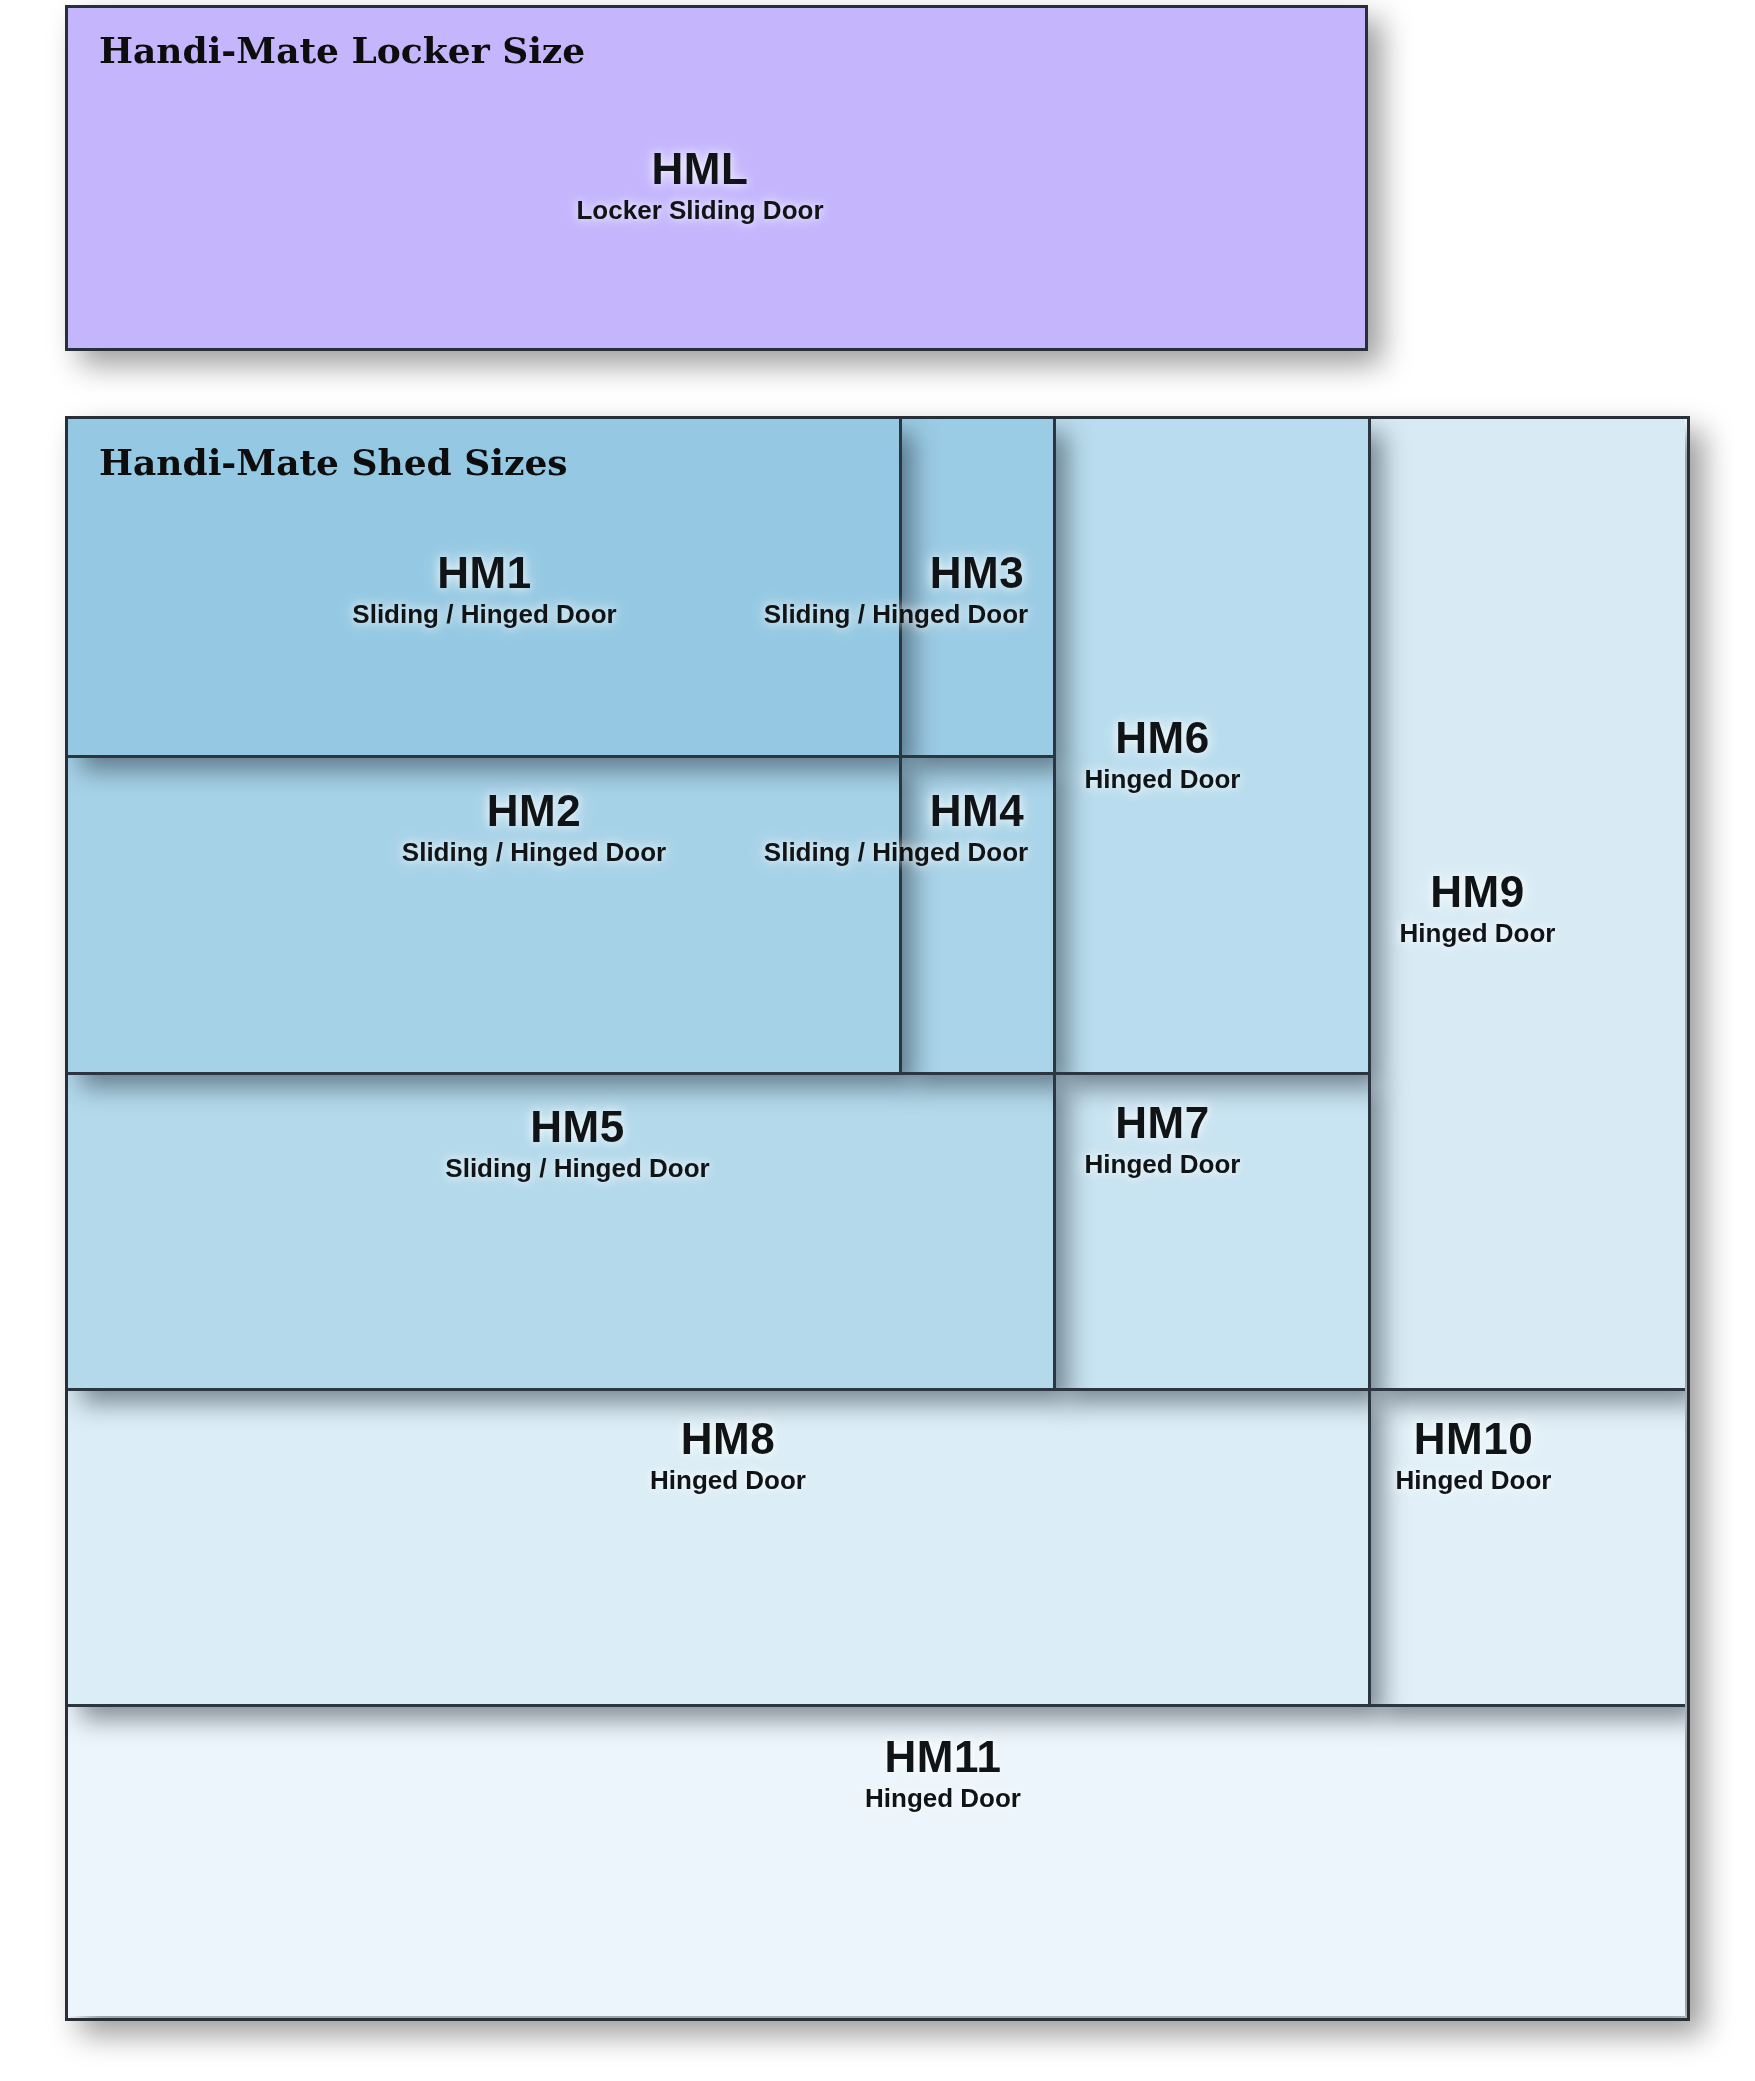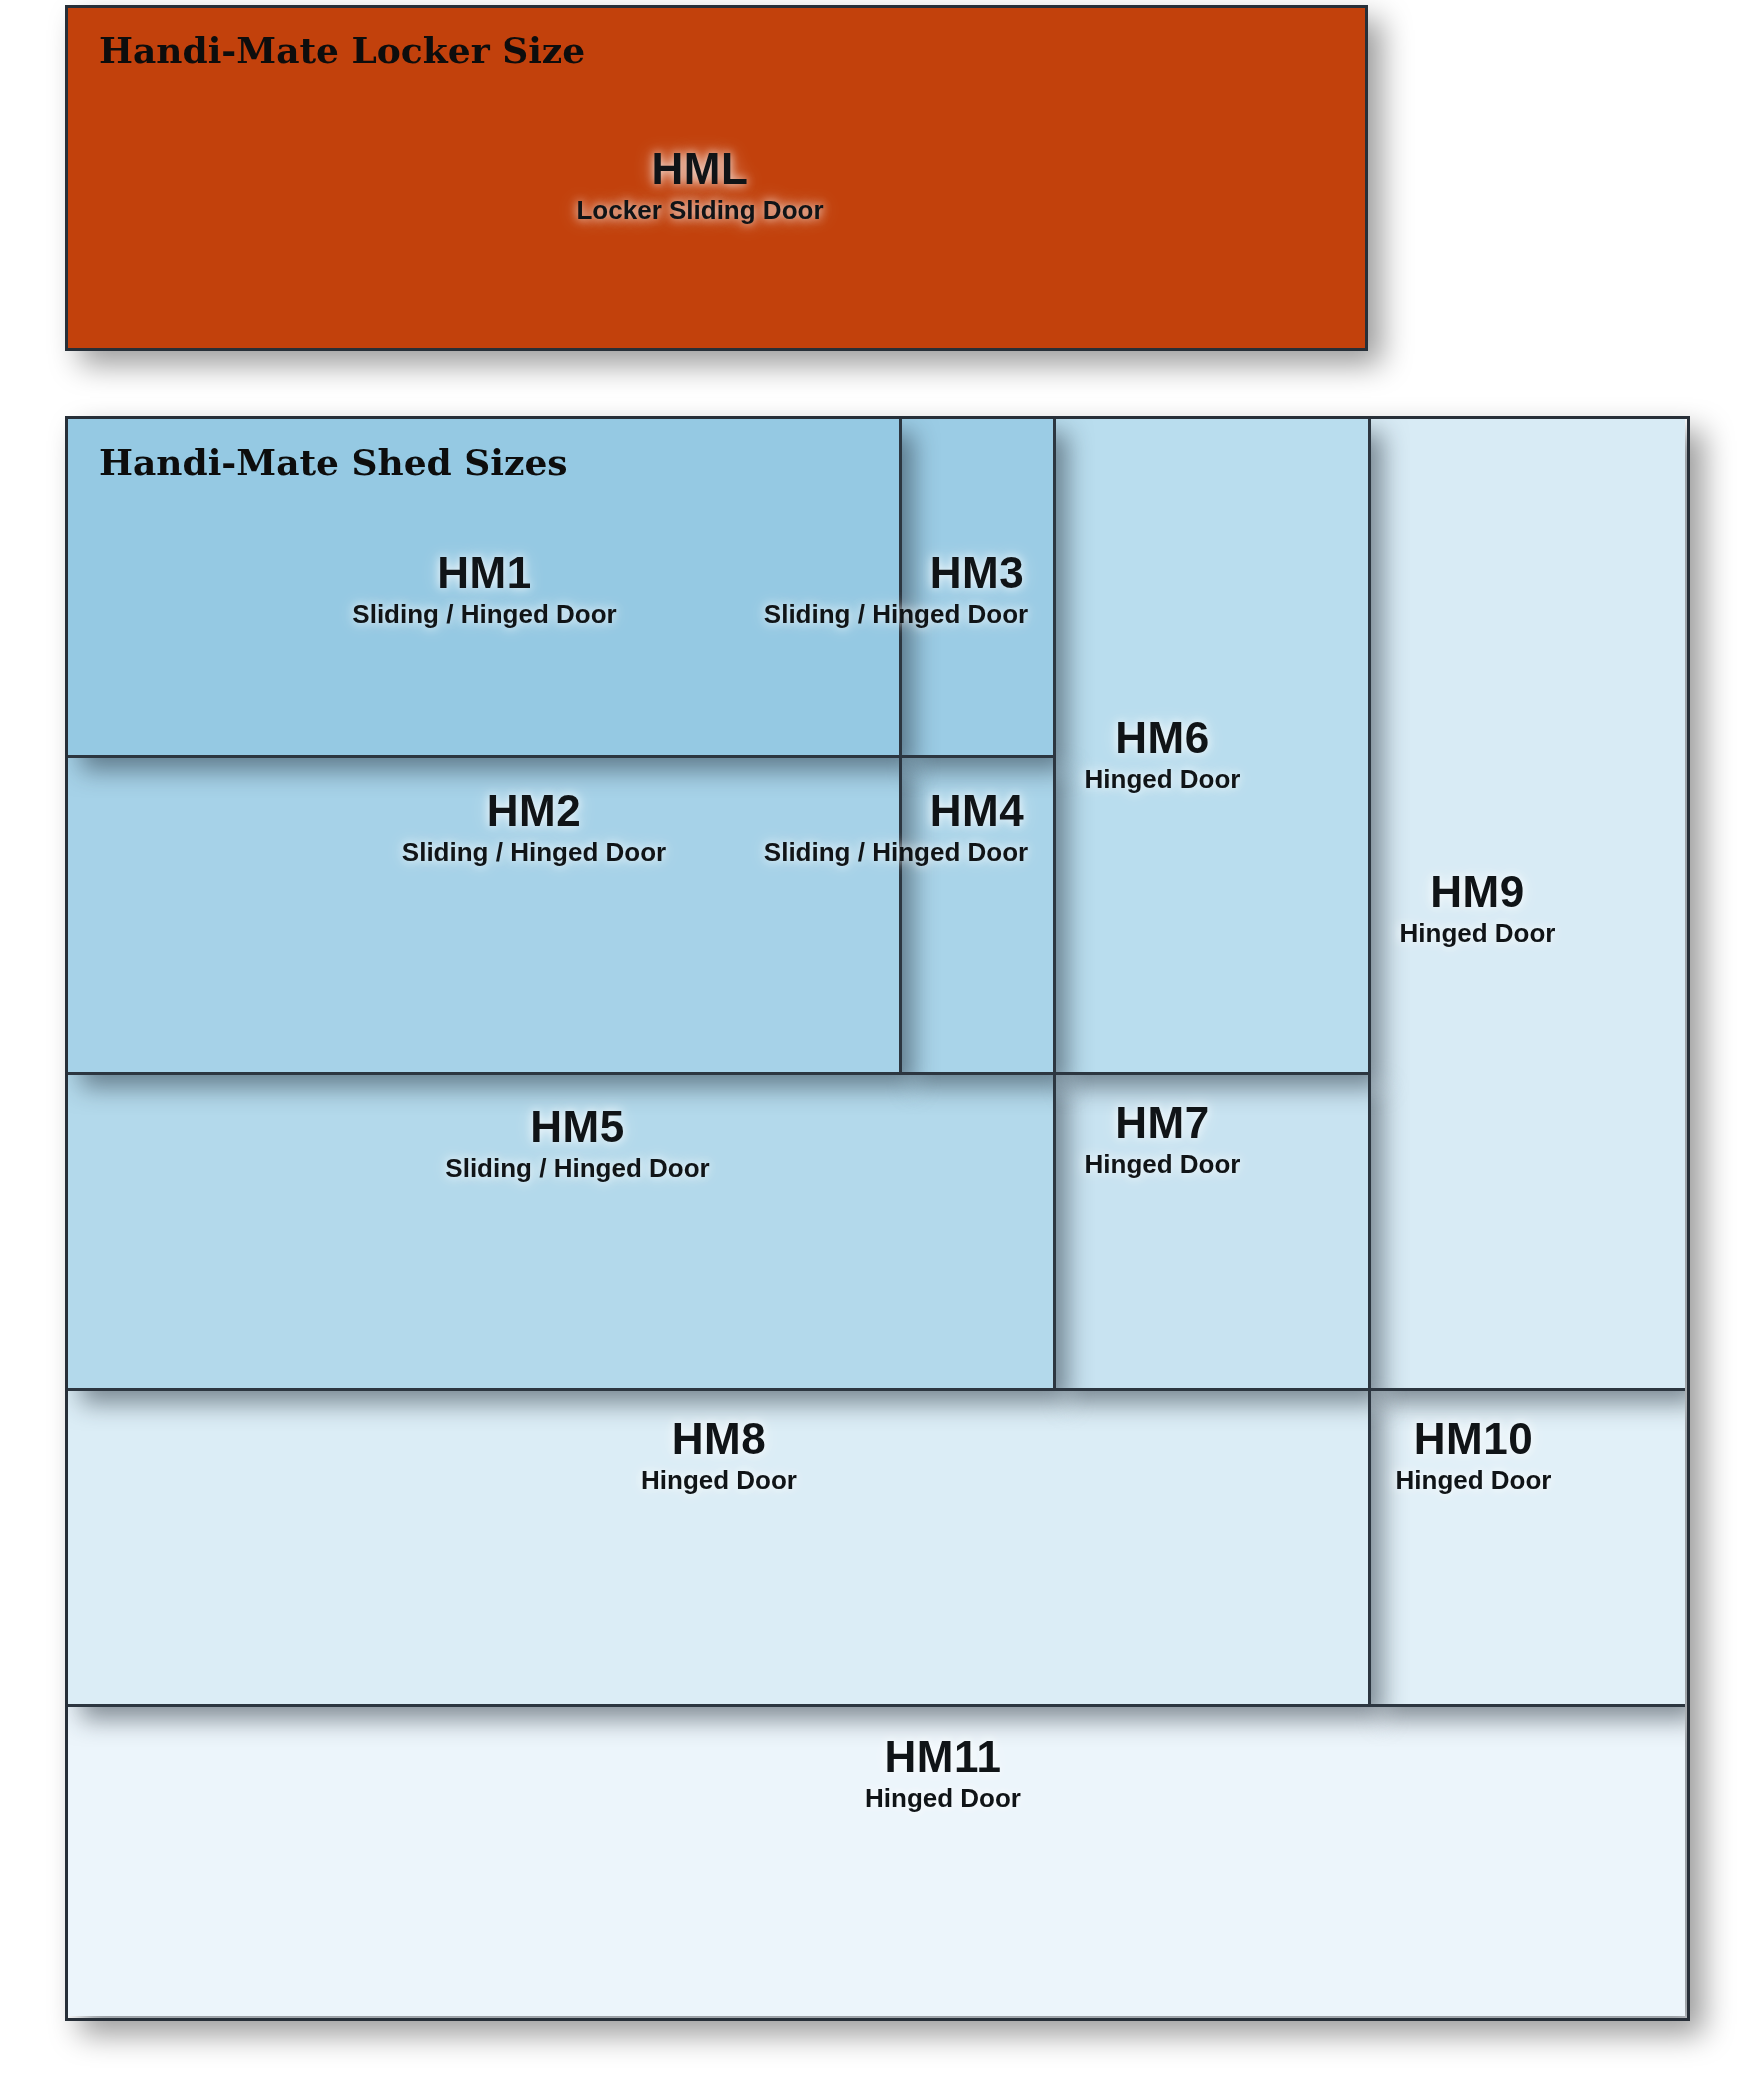--- a/index.html
+++ b/index.html
@@ -56,30 +56,30 @@
   
   .l-hml  { left:0;      top:135px;  width:1264px; }
   .l-hm1  { left:0;      top:128px;  width:833px;  }
   .l-hm3  { left:755px;  top:128px;  width:308px;  }
   .l-hm2  { left:0;      top:366px;  width:932px;  }
   .l-hm4  { left:755px;  top:366px;  width:308px;  }
   .l-hm6  { left:937px;  top:293px;  width:315px;  }
   .l-hm9  { left:1252px; top:447px;  width:315px;  }
   .l-hm5  { left:16px;      top:682px;  width:987px; }
   .l-hm7  { left:937px;  top:678px;  width:315px;  }
-  .l-hm8  { left:0;      top:994px; width:1302px; }
+  .l-hm8  { left:0;      top:994px; width:1302px;padding-left:9px; }
   .l-hm10 { left:1248px; top:994px; width:315px;  }
   .l-hm11 { left:0;      top:1312px; width:1750px; }
 </style>
 </head>
 <body>
 
 <div class="page">
 
-  <div class="outer-box locker-box" style="background: #c2410c;">
+  <div class="outer-box locker-box" style="background: #c4b5fd;">
     <div class="section-heading">Handi-Mate Locker Size</div>
     <div class="unit-label l-hml">
       <div class="unit-code">HML</div>
       <div class="unit-door">Locker Sliding Door</div>
     </div>
   </div>
 
   <div class="outer-box shed-box">
 
     <div class="region r-hm11" style="background: rgb(236, 245, 251);"></div>

